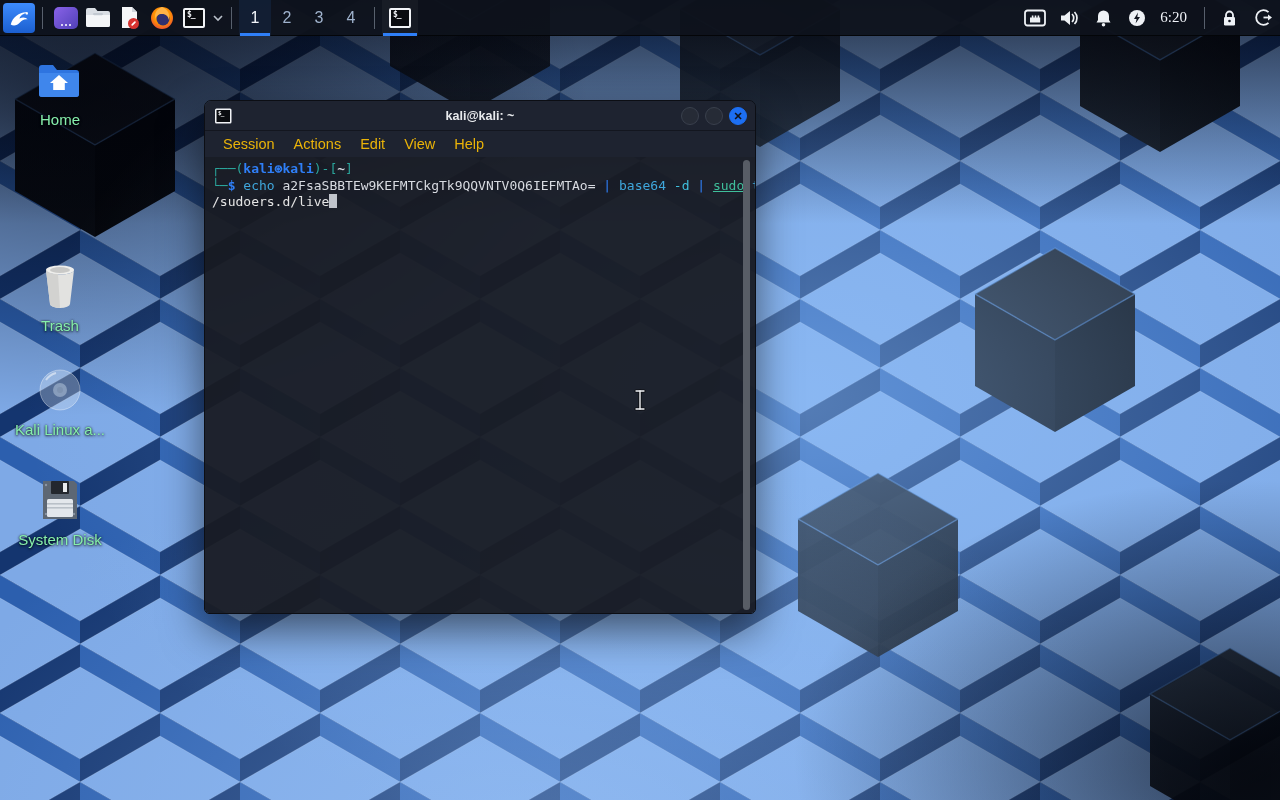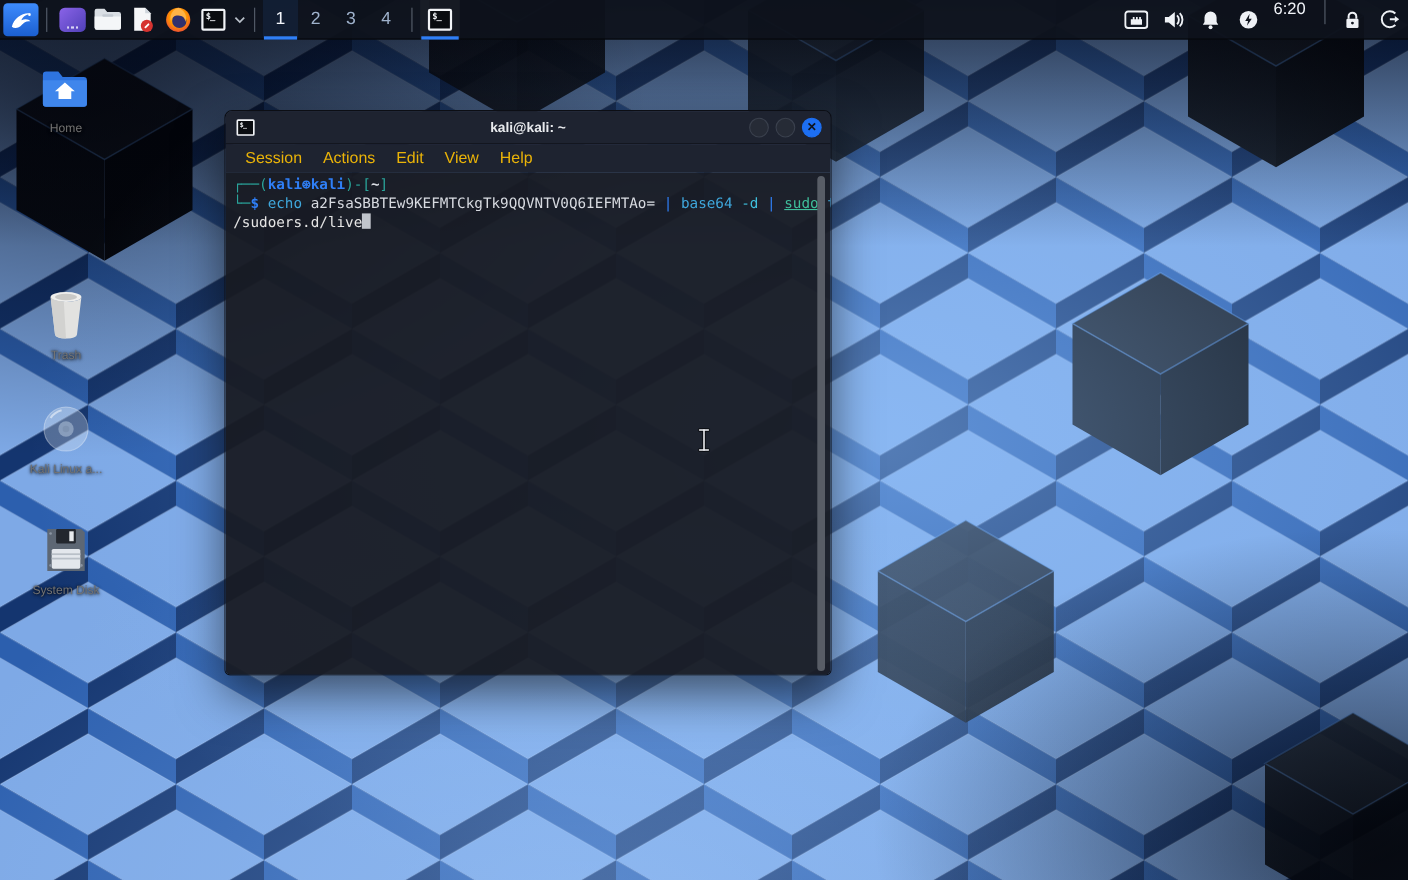--- a/index.html
+++ b/index.html
@@ -29,30 +29,30 @@
               padding:1px 0 0 2px; letter-spacing:-1px; font-weight:bold; }
   .pager { display:flex; height:36px; }
   .wsbtn { width:32px; height:36px; display:flex; align-items:center; justify-content:center;
            font-size:16px; color:#9fb2cc; position:relative; }
   .wsbtn.active { color:#f2f5fa; background:rgba(47,127,247,0.10); }
   .wsbtn.active::after { content:""; position:absolute; left:1px; right:1px; bottom:0; height:3px; background:#2f7ff7; }
   .taskbtn { width:36px; height:36px; display:flex; align-items:center; justify-content:center;
              position:relative; background:rgba(255,255,255,0.04); }
   .taskbtn::after { content:""; position:absolute; left:1px; right:1px; bottom:0; height:3px; background:#2f7ff7; }
   .spacer { flex:1; }
-  .tray { display:flex; height:36px; }
+  .tray { display:flex; align-items:center; height:36px;font-family:Liberation Serif, serif; }
   .tray-ico { width:34px; height:36px; display:flex; align-items:center; justify-content:center; }
   .clock { color:#f0f3f8; font-size:15px; padding:0 10px 0 6px; }
   .chev { margin-left:2px; }
 
   
   .dicon { position:absolute; left:12px; width:96px; display:flex; flex-direction:column;
            align-items:center; z-index:10; }
   .dicon .ic { height:48px; display:flex; align-items:center; justify-content:center; }
-  .dicon .lbl { margin-top:7px; color:#737373; font-size:11px; text-align:right;
+  .dicon .lbl { margin-top:7px; color:#86efac; font-size:15px; text-align:right;
                 text-shadow:0 1px 3px rgba(0,0,0,0.85), 0 0 2px rgba(0,0,0,0.6); white-space:nowrap; }
 
   
   .termwin { position:absolute; left:204px; top:100px; width:552px; height:514px; z-index:20;
              border-radius:7px 7px 5px 5px; overflow:hidden; border:1px solid #0c0e14;
              box-shadow:0 16px 42px rgba(0,0,0,0.55); }
   .titlebar { height:30px; background:#1e2330; display:flex; align-items:center; position:relative;
               border-bottom:1px solid rgba(0,0,0,0.35); }
   .tb-ico { margin-left:10px; transform:scale(0.75); transform-origin:left center; }
   .tb-title { position:absolute; left:0; right:0; text-align:center; color:#e8eaed;

